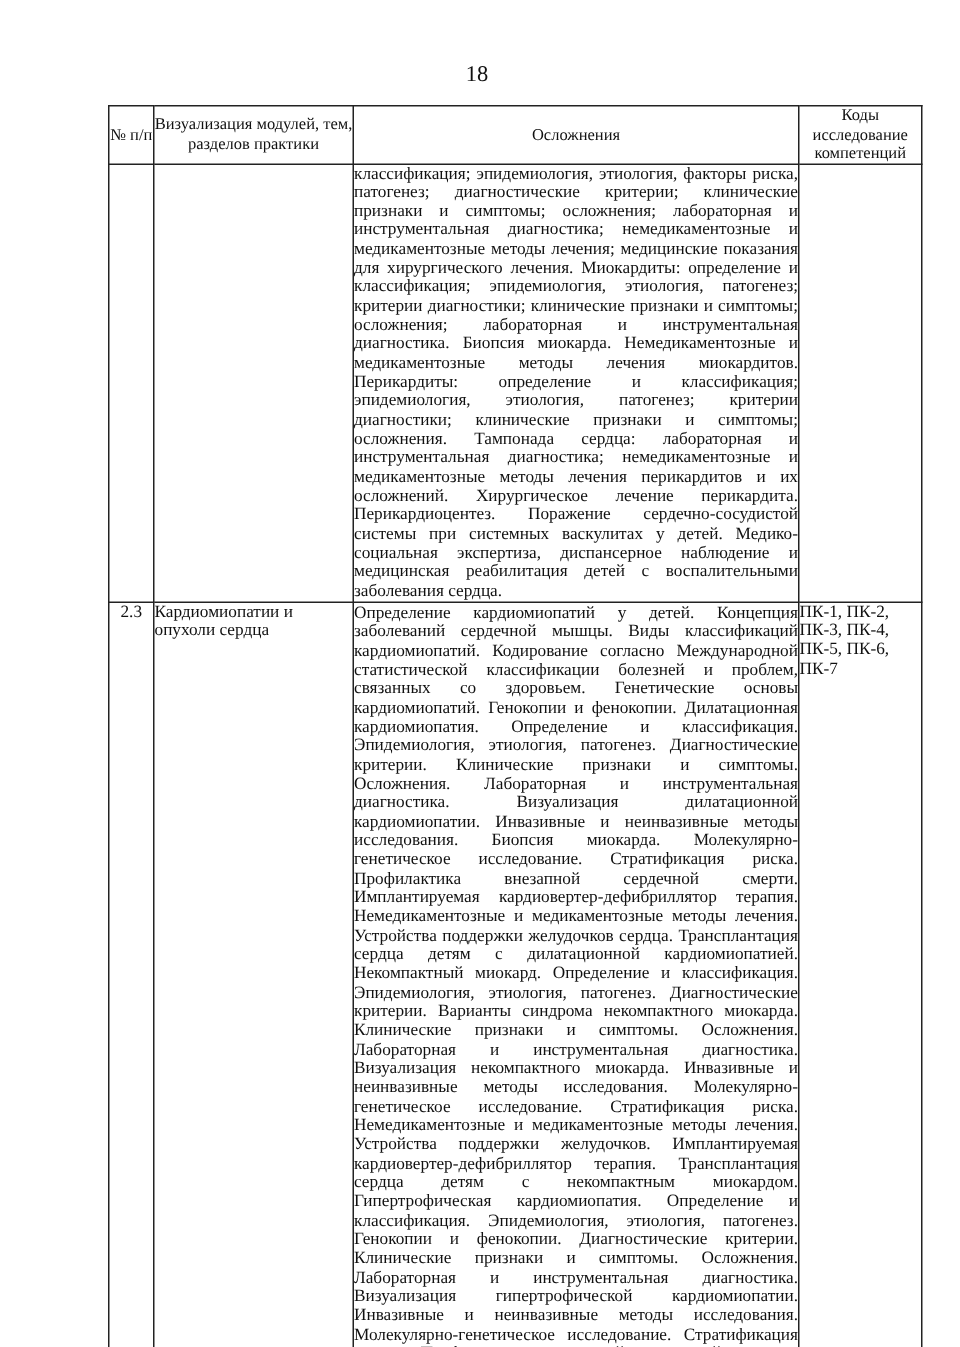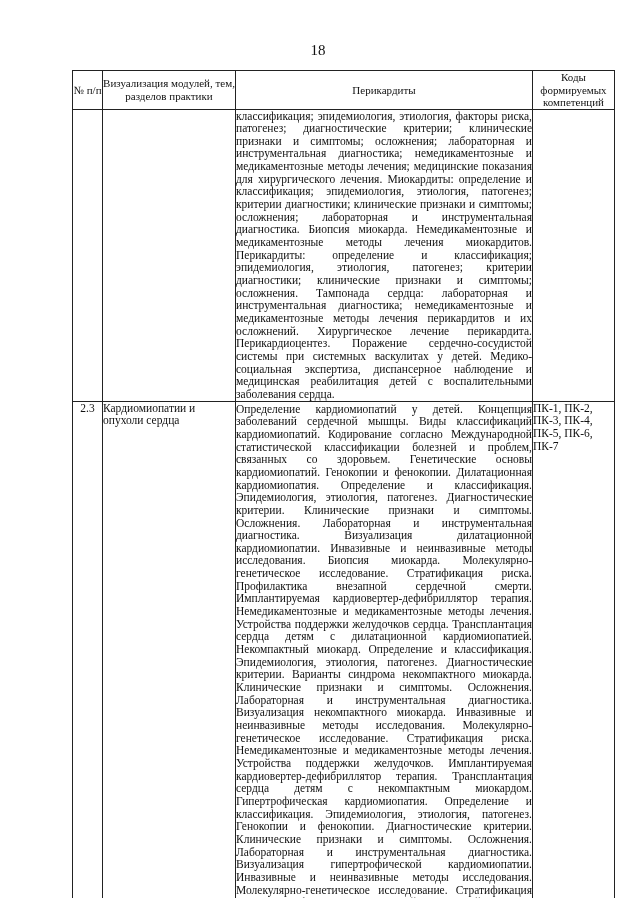--- a/index.html
+++ b/index.html
@@ -31,22 +31,22 @@
   <colgroup>
     <col class="c1">
       <col class="c2">
       <col class="c3">
       <col class="c4">
   </colgroup>
   <tbody>
       <tr>
     <th class="h1">№ п/п</th>
     <th class="h1">Визуализация модулей, тем, разделов практики</th>
-    <th class="h1">Перикардиты</th>
-    <th class="h1">Коды формируемых компетенций</th>
+    <th class="h1">Осложнения</th>
+    <th class="h1">Коды исследование компетенций</th>
   </tr>
   <tr class="row-cont">
     <td class="cell-num"></td>
     <td class="cell-name"></td>
     <td class="cell-content">классификация; эпидемиология, этиология, факторы риска, патогенез; диагностические критерии; клинические признаки и симптомы; осложнения; лабораторная и инструментальная диагностика; немедикаментозные и медикаментозные методы лечения; медицинские показания для хирургического лечения. Миокардиты: определение и классификация; эпидемиология, этиология, патогенез; критерии диагностики; клинические признаки и симптомы; осложнения; лабораторная и инструментальная диагностика. Биопсия миокарда. Немедикаментозные и медикаментозные методы лечения миокардитов. Перикардиты: определение и классификация; эпидемиология, этиология, патогенез; критерии диагностики; клинические признаки и симптомы; осложнения. Тампонада сердца: лабораторная и инструментальная диагностика; немедикаментозные и медикаментозные методы лечения перикардитов и их осложнений. Хирургическое лечение перикардита. Перикардиоцентез. Поражение сердечно-сосудистой системы при системных васкулитах у детей. Медико-социальная экспертиза, диспансерное наблюдение и медицинская реабилитация детей с воспалительными заболевания сердца.</td>
     <td class="cell-codes"></td>
   </tr>
   <tr class="row-23">
     <td class="cell-num">2.3</td>
     <td class="cell-name">Кардиомиопатии и опухоли сердца</td>

